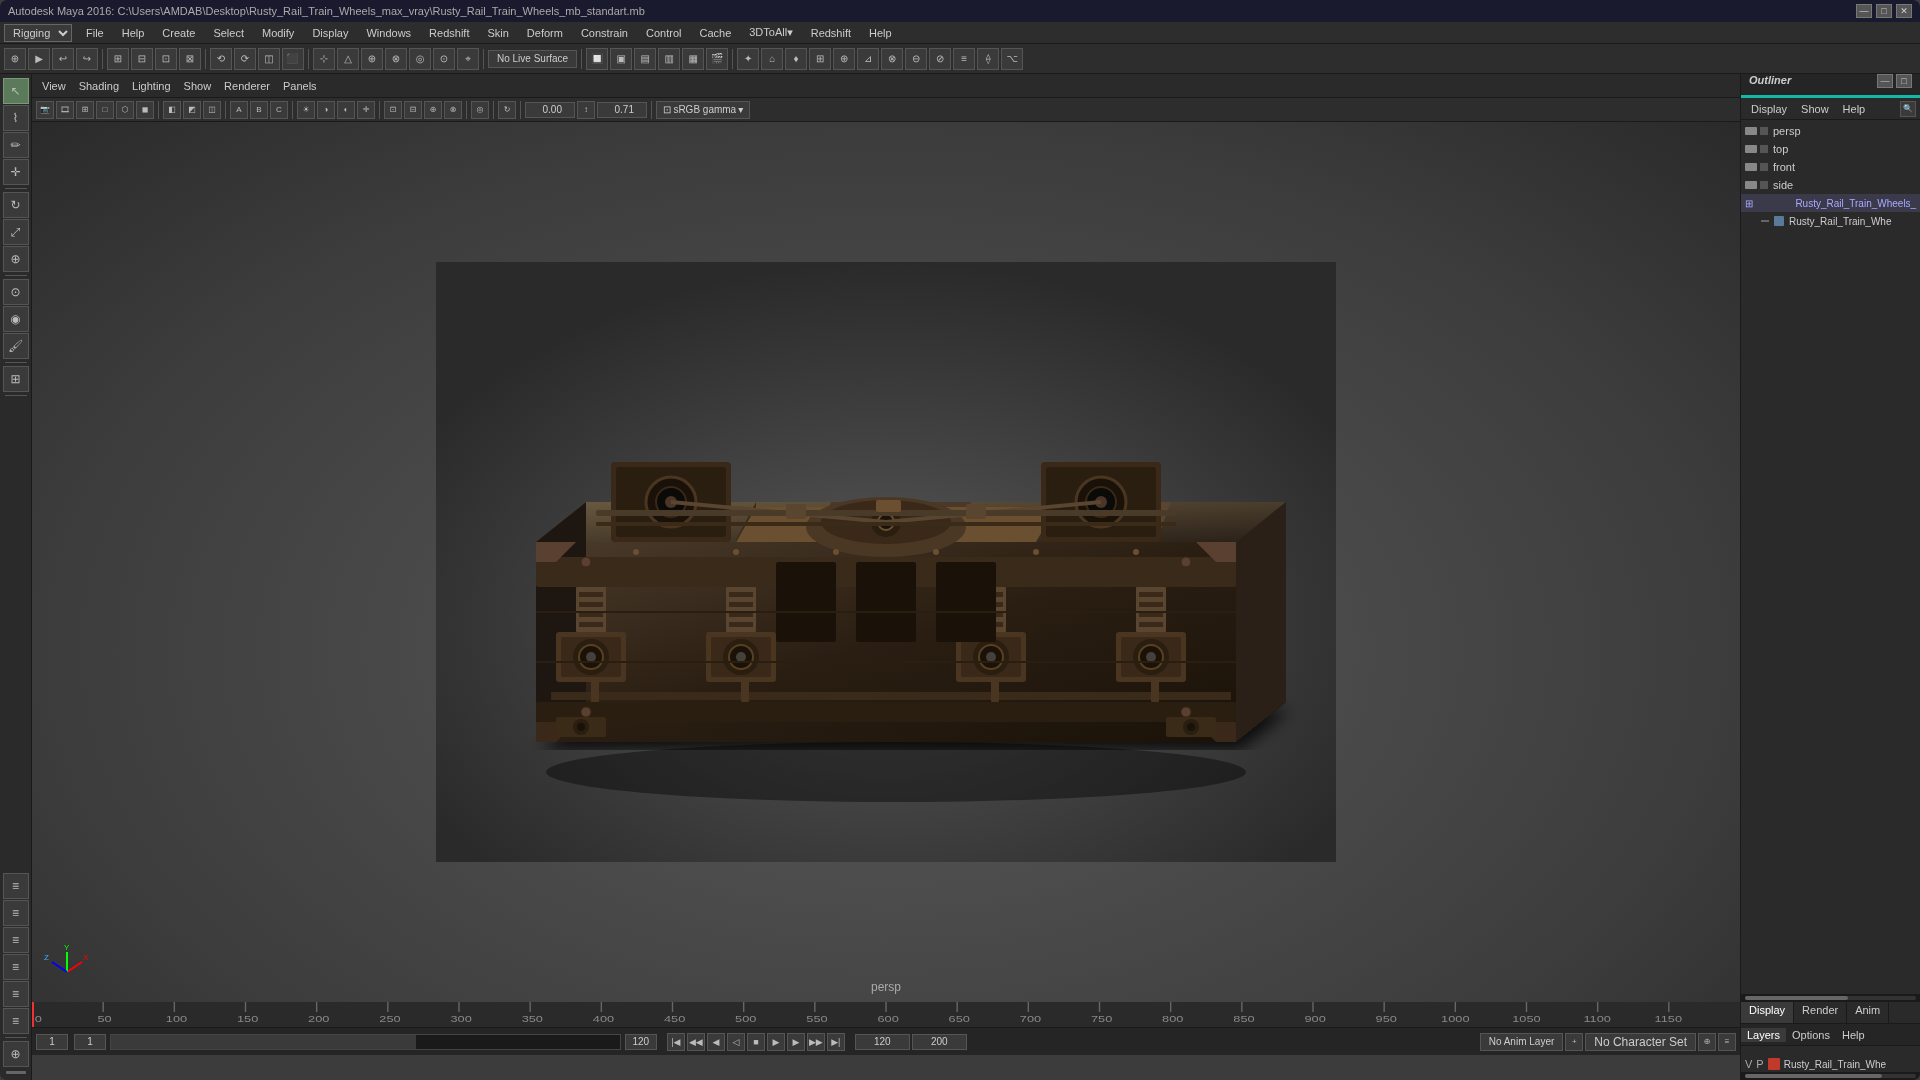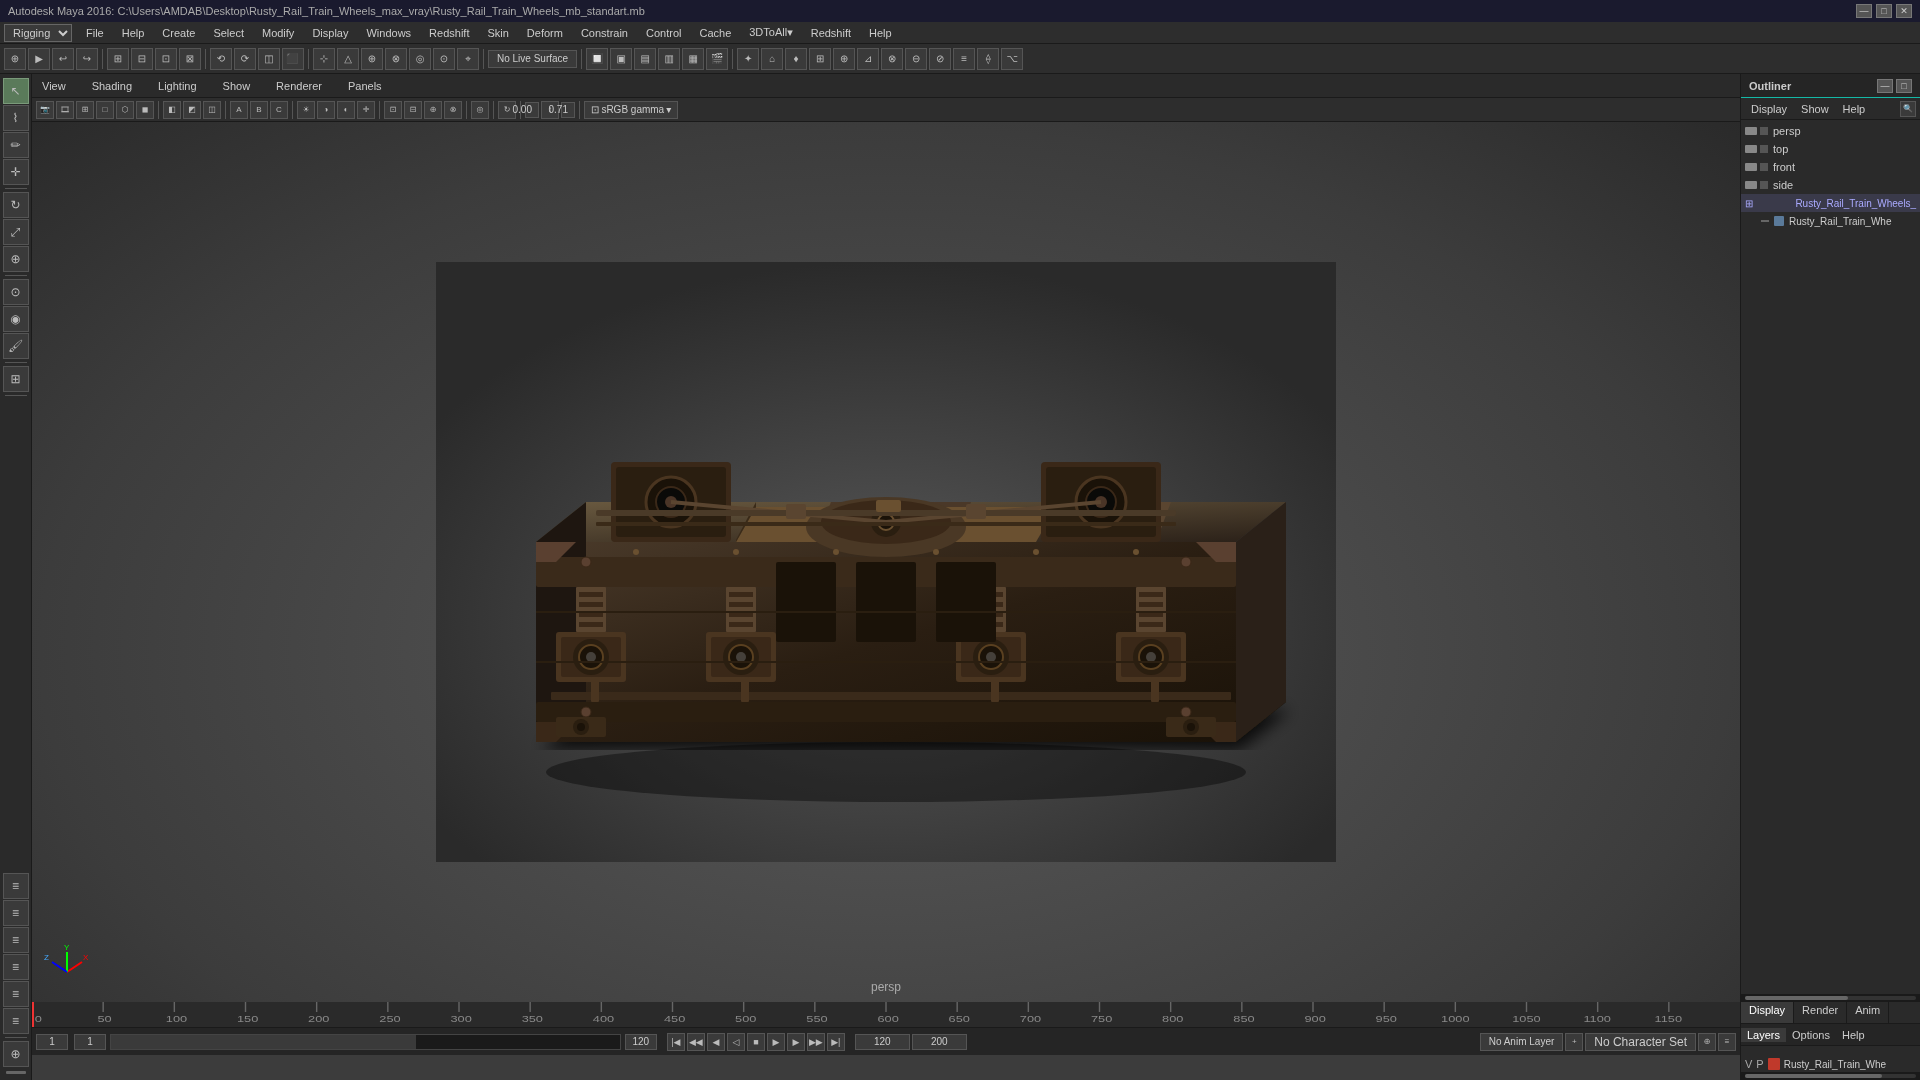--- a/index.html
+++ b/index.html
@@ -129,21 +129,21 @@
       margin: 2px 0;
     }
 
     
     #viewport-toolbar {
       height: 24px;
       background: #2a2a2a;
       display: flex;
       align-items: center;
       padding: 0 4px;
-      gap: 14px;
+      gap: 1px;
       border-bottom: 1px solid #1a1a1a;
     }
     .vp-menu {
       padding: 2px 6px;
       color: #ccc;
       cursor: pointer;
       font-size: 11px;
     }
 
     
@@ -195,24 +195,25 @@
       width: 180px;
       background: #2a2a2a;
       border-left: 1px solid #1a1a1a;
       display: flex;
       flex-direction: column;
     }
     #outliner-title-bar {
       height: 24px;
       background: #252525;
       display: flex;
-      align-items: center;
+      align-items: flex-start;
       padding: 0 8px;
-      border-bottom: 1px solid #14b8a6;
+      border-bottom: 3px solid #14b8a6;
       justify-content: space-between;
+      font-style: italic;
     }
     #outliner-menu {
       height: 22px;
       background: #2a2a2a;
       display: flex;
       align-items: center;
       gap: 2px;
       padding: 0 4px;
       border-bottom: 1px solid #1a1a1a;
     }
@@ -401,20 +402,21 @@
     ::-webkit-scrollbar-track { background: #1e1e1e; }
     ::-webkit-scrollbar-thumb { background: #555; }
 
     
     #app {
       width: 1920px;
       height: 1080px;
       display: flex;
       flex-direction: column;
       overflow: hidden;
+      border-radius: 7px;
     }
 
     #content-area {
       flex: 1;
       display: flex;
       overflow: hidden;
     }
 
     #center-and-outliner {
       flex: 1;
@@ -447,28 +449,28 @@
 
     #outliner-right {
       width: 180px;
       background: #2a2a2a;
       border-left: 1px solid #1a1a1a;
       display: flex;
       flex-direction: column;
     }
 
     .num-field {
-      width: 14px;
+      width: 50px;
       height: 16px;
       background: #3a3a3a;
       border: 1px solid #555;
       color: #ccc;
       font-size: 10px;
       text-align: right;
-      padding-right: 6px;
+      padding-right: 12px;
       display: flex;
       align-items: center;
       justify-content: flex-end;
     }
   </style>
 </head>
 <body>
 
 <div id="app">
 

